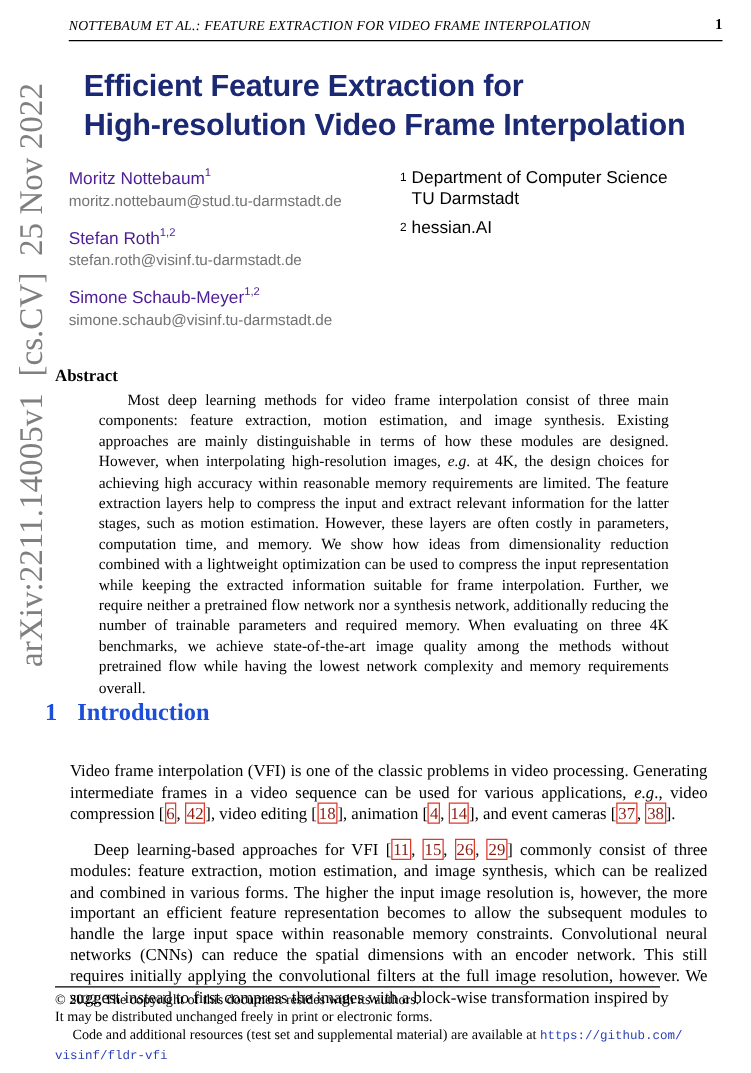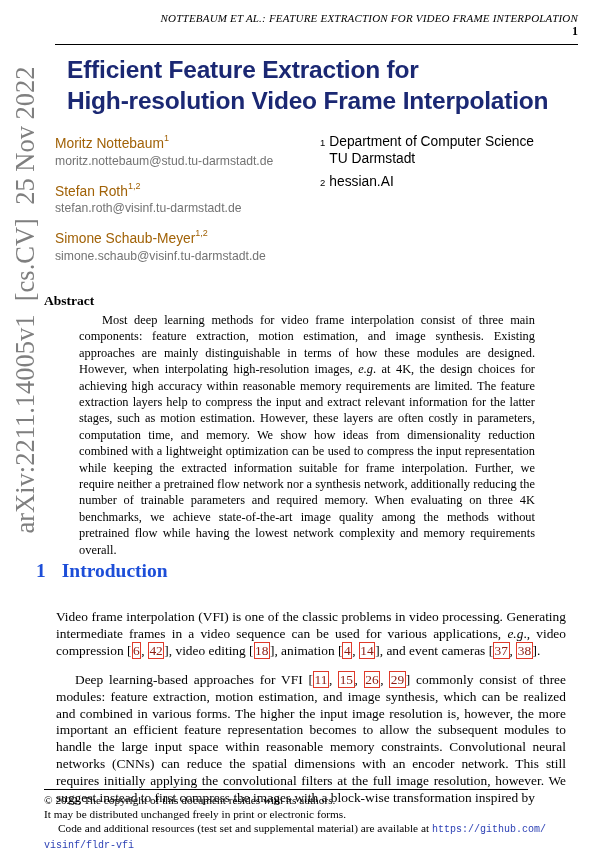--- a/index.html
+++ b/index.html
@@ -6,21 +6,21 @@
   .page {
     position:relative; width:601px; height:858px; background:#ffffff;
     font-family:"Liberation Serif","DejaVu Serif",serif; color:#000;
     overflow:hidden;
   }
 
   
   .header {
     position:absolute; left:55px; top:12px; width:523px;
     display:flex; justify-content:space-between; align-items:flex-end;
-    border-bottom:1.6px solid #000; padding-bottom:5px;flex-direction:column;
+    border-bottom:1.6px solid #000; padding-bottom:5px;
   }
   .running-title { font-style:italic; font-size:11px; letter-spacing:0.2px; }
   .page-number  { font-weight:bold; font-size:12px; }
 
   
   .watermark {
     position:absolute; left:25px; top:300px;
     transform:translate(-50%,-50%) rotate(-90deg);
     font-size:26.5px; color:#7f7f7f; white-space:pre;
     font-family:"Liberation Serif","DejaVu Serif",serif;
@@ -33,21 +33,21 @@
     font-weight:bold; font-size:24.5px; line-height:30.5px;
     color:#1b2873; letter-spacing:-0.2px;
   }
 
   
   .authors {
     position:absolute; left:55px; top:131px; width:255px;
     font-family:"Liberation Sans","DejaVu Sans",sans-serif;
   }
   .author { margin-bottom:10px; }
-  .author-name { font-size:13.8px; line-height:17px; color:#a16207; }
+  .author-name { font-size:13.8px; line-height:17px; color:#4c1d95; }
   .author-name sup { font-size:9px; position:relative; top:-1px; }
   .author-email { font-size:12.2px; line-height:16px; color:#737373; margin-top:1px; cursor:pointer; }
 
   
   .affils {
     position:absolute; left:320px; top:133px;
     font-family:"Liberation Sans","DejaVu Sans",sans-serif;
     font-size:13.8px; line-height:17px;
   }
   .affil-row { display:flex; margin-bottom:6px; }

